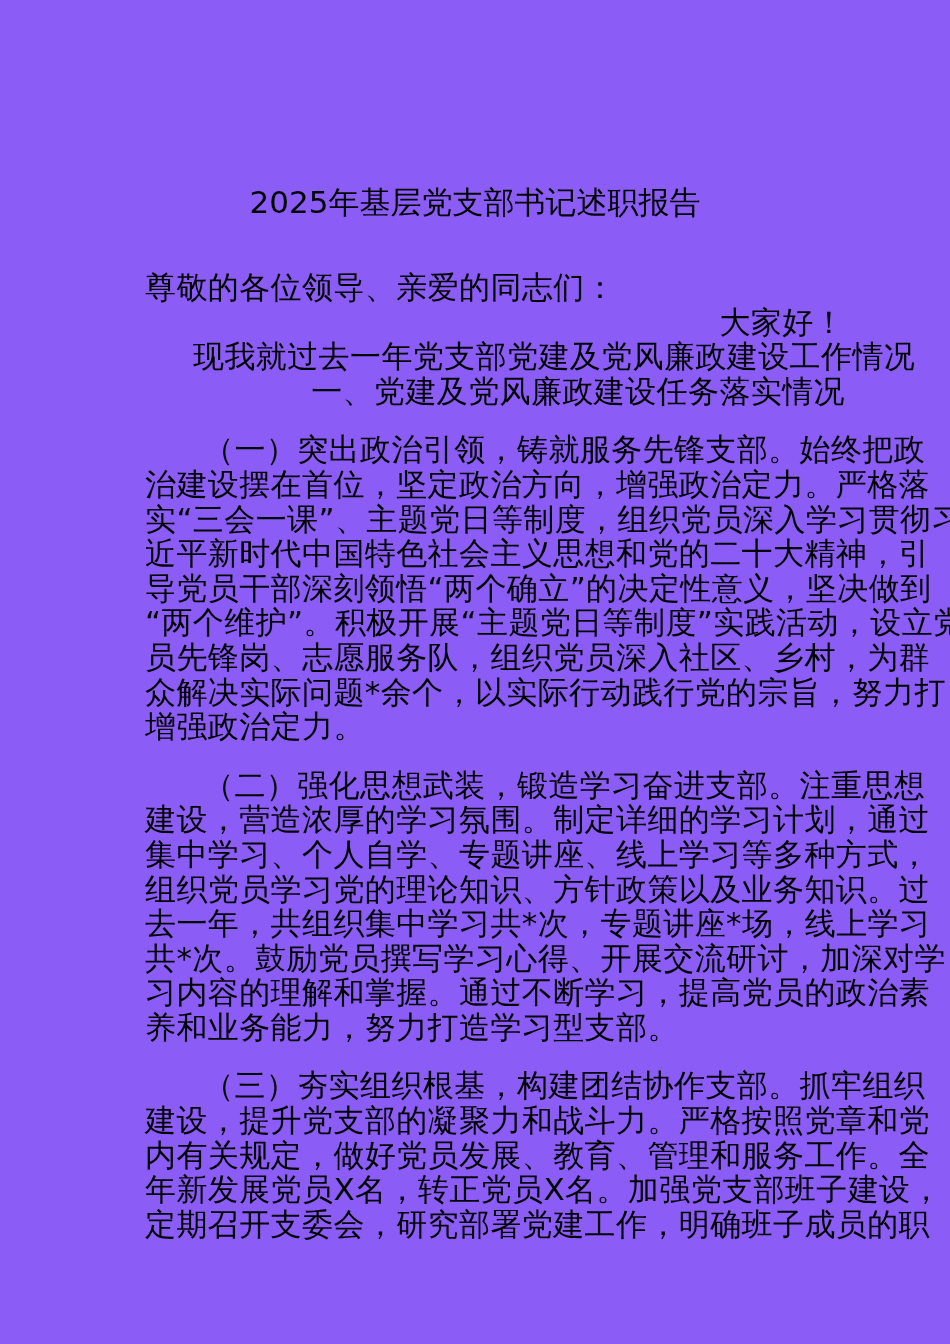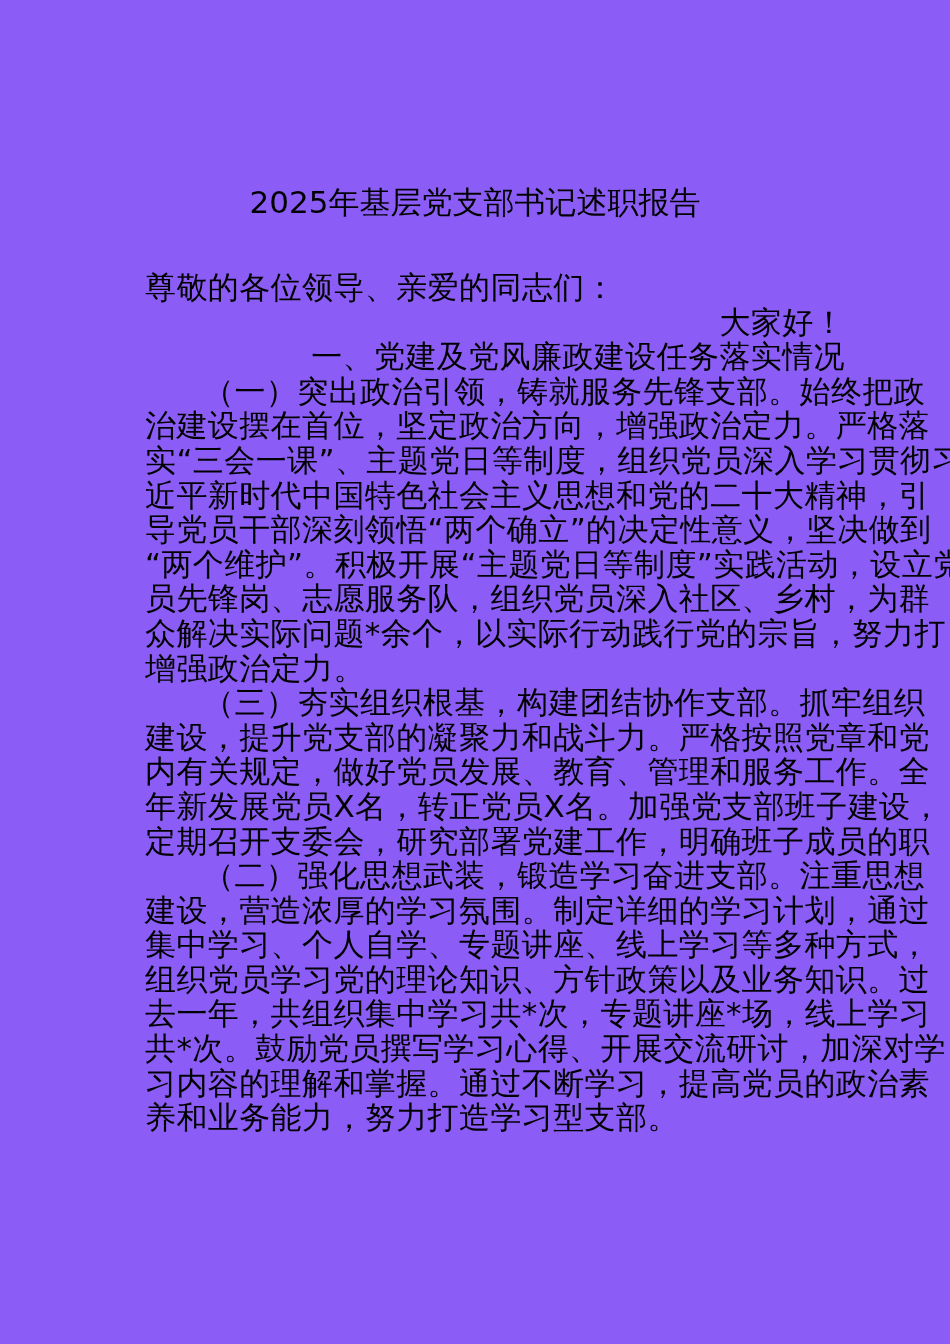--- a/index.html
+++ b/index.html
@@ -47,64 +47,66 @@
     font-size: 31px;
     white-space: nowrap;
     letter-spacing: 0.4px;
   }
   .indent {
     padding-left: 48px;
     text-align: right;
   }
   .indent-sub {
     padding-left: 58px;
+    margin-top: 24px;
   }
 </style>
 </head>
 <body>
 
 <div class="page">
 
   <div class="title">2025年基层党支部书记述职报告</div>
 
   <div class="body">
 
     <span class="line">尊敬的各位领导、亲爱的同志们：</span>
     <span class="line indent">大家好！</span>
 
     <div>
+      <span class="line indent">现我就过去一年党支部党建及党风廉政建设工作情况</span>
     </div>
 
     <span class="line indent">一、党建及党风廉政建设任务落实情况</span>
 
     <div>
       <span class="line indent-sub">（一）突出政治引领，铸就服务先锋支部。始终把政</span>
       <span class="line">治建设摆在首位，坚定政治方向，增强政治定力。严格落</span>
       <span class="line">实“三会一课”、主题党日等制度，组织党员深入学习贯彻习</span>
       <span class="line">近平新时代中国特色社会主义思想和党的二十大精神，引</span>
       <span class="line">导党员干部深刻领悟“两个确立”的决定性意义，坚决做到</span>
       <span class="line">“两个维护”。积极开展“主题党日等制度”实践活动，设立党</span>
       <span class="line">员先锋岗、志愿服务队，组织党员深入社区、乡村，为群</span>
       <span class="line">众解决实际问题*余个，以实际行动践行党的宗旨，努力打</span>
       <span class="line">增强政治定力。</span>
     </div>
 
     <div>
-      <span class="line indent-sub">（三）夯实组织根基，构建团结协作支部。抓牢组织</span>
-      <span class="line">建设，提升党支部的凝聚力和战斗力。严格按照党章和党</span>
-      <span class="line">内有关规定，做好党员发展、教育、管理和服务工作。全</span>
-      <span class="line">年新发展党员X名，转正党员X名。加强党支部班子建设，</span>
-      <span class="line">定期召开支委会，研究部署党建工作，明确班子成员的职</span>
-    </div>
-
-    <div>
       <span class="line indent-sub">（二）强化思想武装，锻造学习奋进支部。注重思想</span>
       <span class="line">建设，营造浓厚的学习氛围。制定详细的学习计划，通过</span>
       <span class="line">集中学习、个人自学、专题讲座、线上学习等多种方式，</span>
       <span class="line">组织党员学习党的理论知识、方针政策以及业务知识。过</span>
       <span class="line">去一年，共组织集中学习共*次，专题讲座*场，线上学习</span>
       <span class="line">共*次。鼓励党员撰写学习心得、开展交流研讨，加深对学</span>
       <span class="line">习内容的理解和掌握。通过不断学习，提高党员的政治素</span>
       <span class="line">养和业务能力，努力打造学习型支部。</span>
     </div>
 
+    <div>
+      <span class="line indent-sub">（三）夯实组织根基，构建团结协作支部。抓牢组织</span>
+      <span class="line">建设，提升党支部的凝聚力和战斗力。严格按照党章和党</span>
+      <span class="line">内有关规定，做好党员发展、教育、管理和服务工作。全</span>
+      <span class="line">年新发展党员X名，转正党员X名。加强党支部班子建设，</span>
+      <span class="line">定期召开支委会，研究部署党建工作，明确班子成员的职</span>
+    </div>
+
   </div>
 </div>
 
 </body></html>

